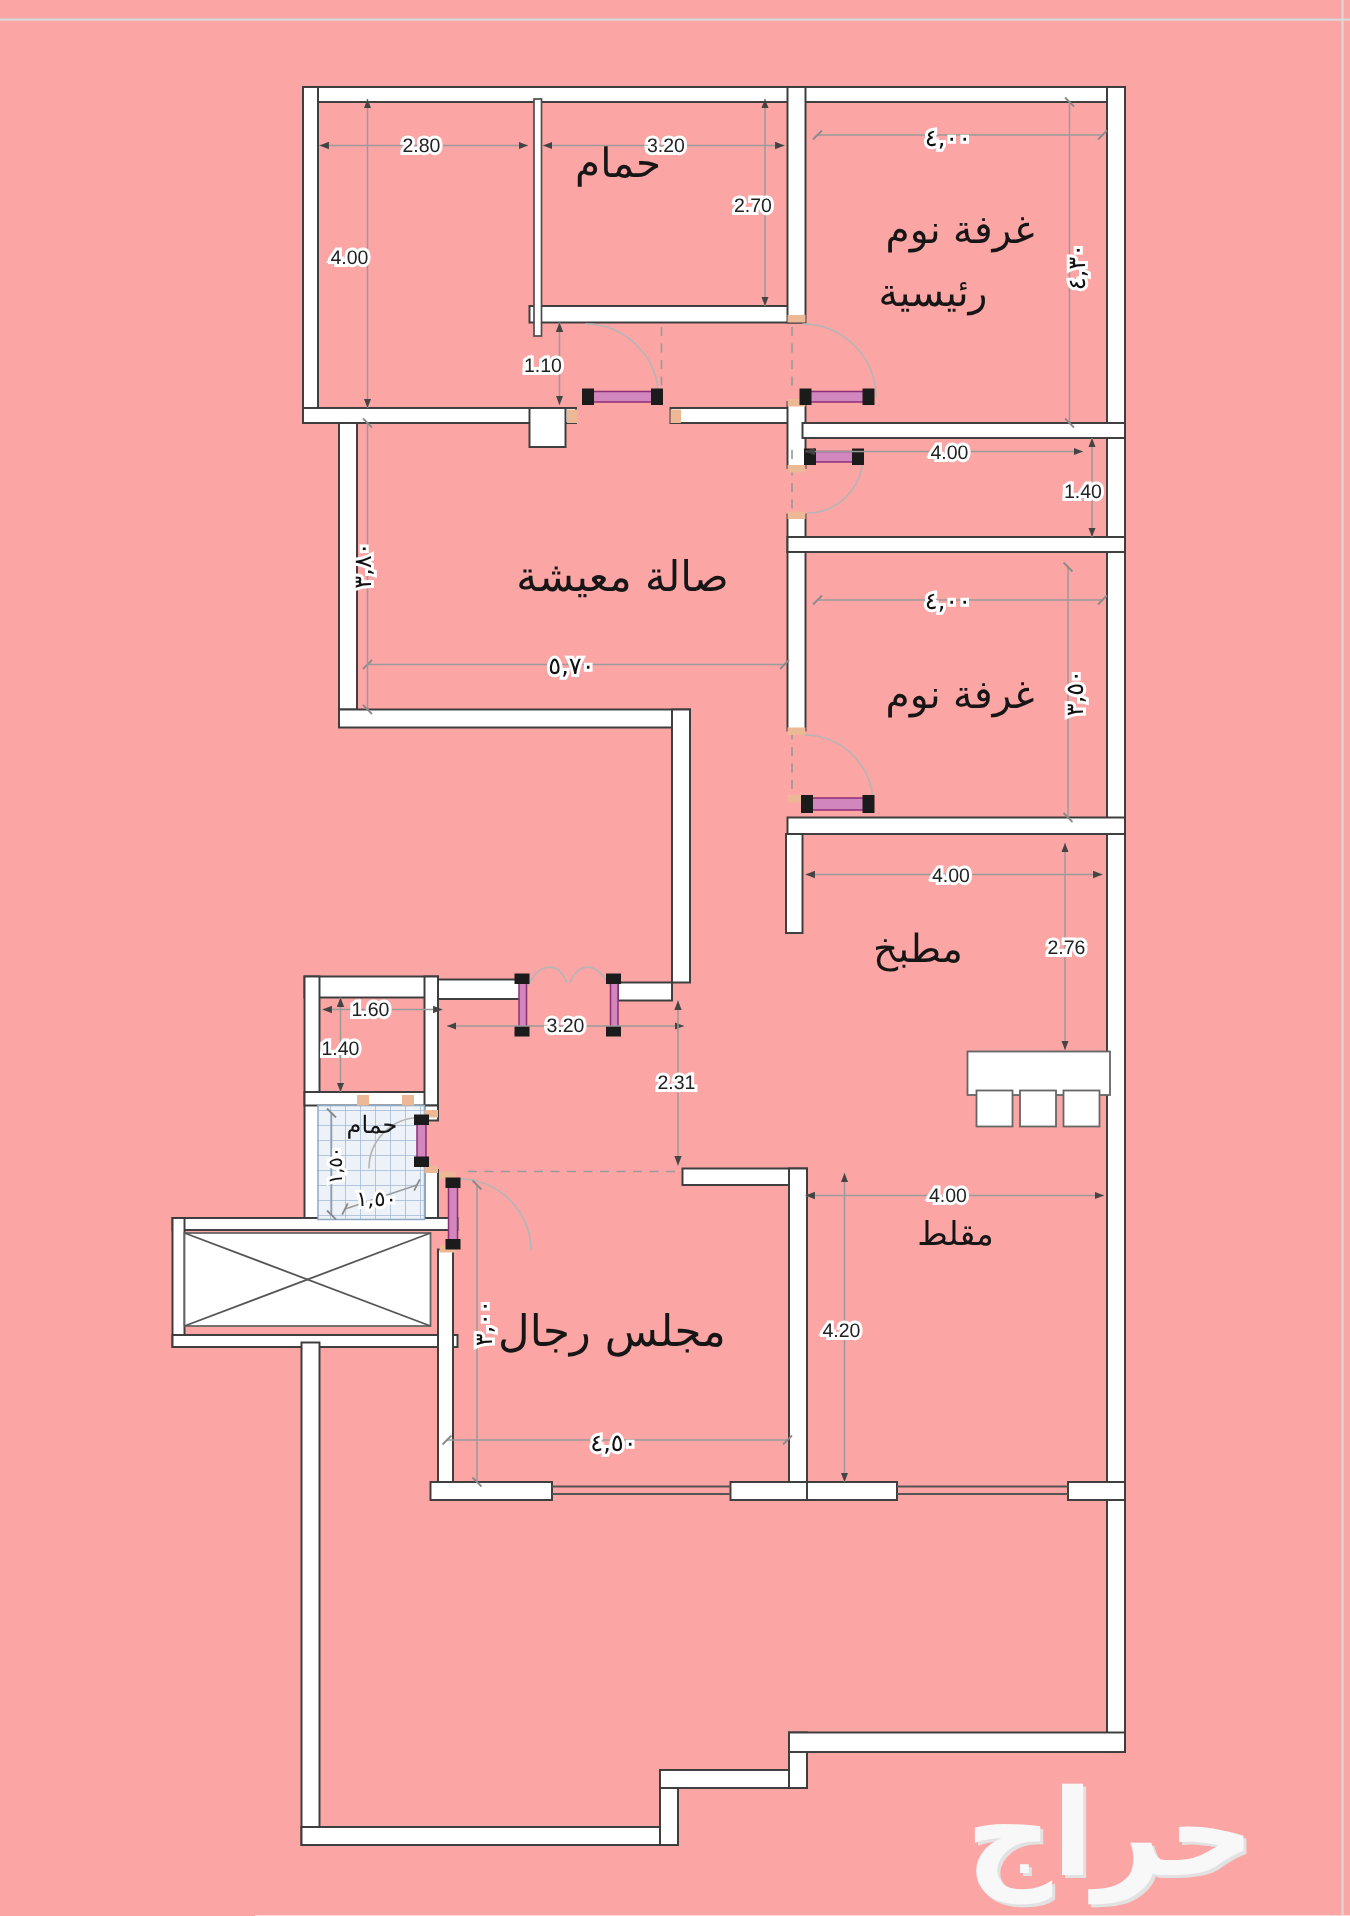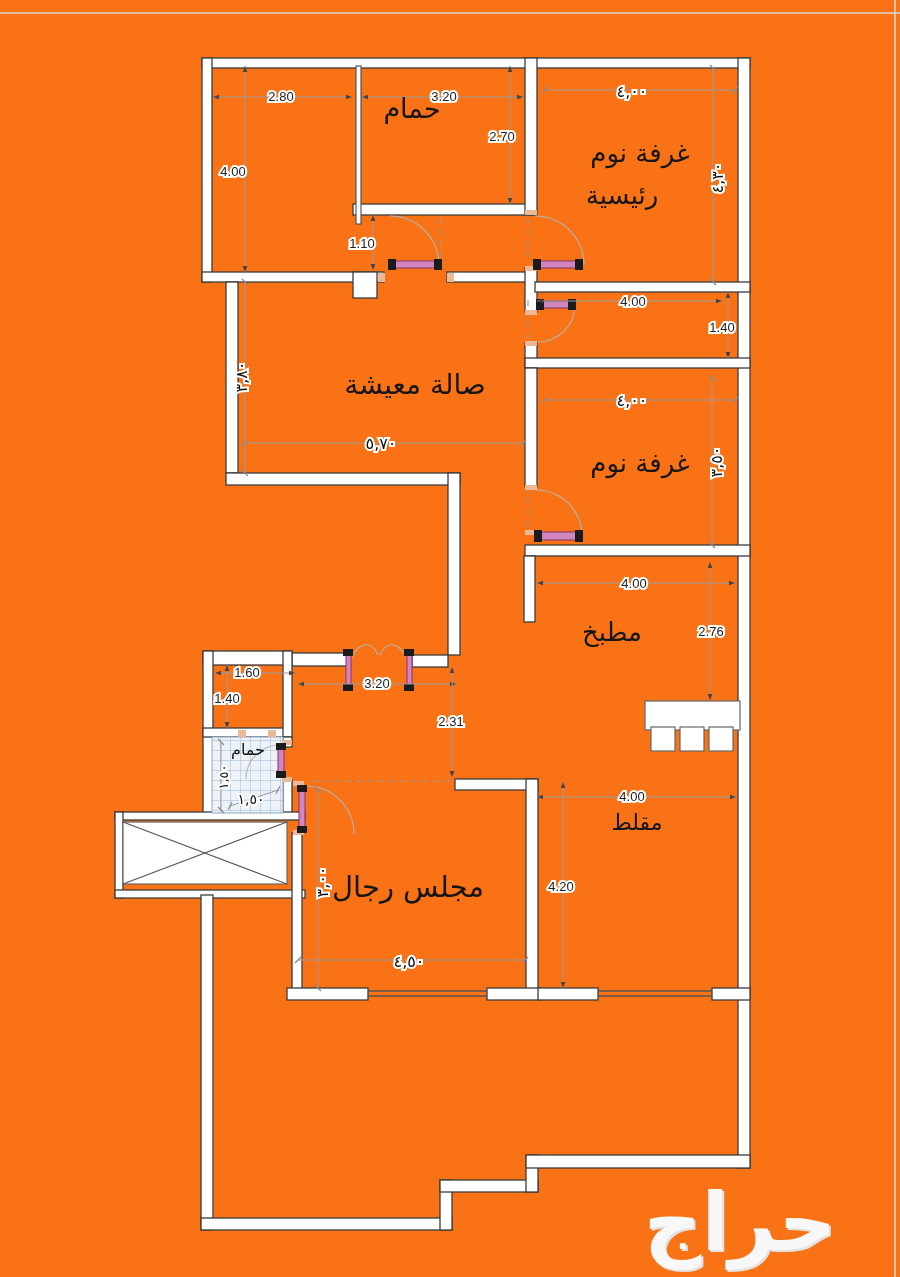--- a/index.html
+++ b/index.html
@@ -1,16 +1,16 @@
 <!DOCTYPE html>
 <html><head>
 <meta charset="utf-8">
 <style>
   html,body{margin:0;padding:0;background:#ffffff;}
-  .page{position:relative;width:900px;height:1277px;background:#f97316;overflow:hidden;}
+  .page{position:relative;width:900px;height:1277px;background:#fca5a5;overflow:hidden;}
   svg{display:block;}
   .wall{fill:#ffffff;stroke:#3c3c3c;stroke-width:1.3;}
   .thinwall{fill:#ffffff;stroke:#4a4a4a;stroke-width:1.1;}
   .dimline{stroke:#9a9a9a;stroke-width:1;fill:none;}
   .dashline{stroke:#9a9a9a;stroke-width:1.1;fill:none;stroke-dasharray:6 5;}
   .arc{stroke:#b5b5b5;stroke-width:1.1;fill:none;}
   .winline{stroke:#555;stroke-width:1.4;fill:none;}
   .fixture{fill:#ffffff;stroke:#666;stroke-width:1.2;}
   .leaf-pink{fill:#d187bd;stroke:#8d2f77;stroke-width:1;}
   .leaf-cap{fill:#1b1b1b;}

